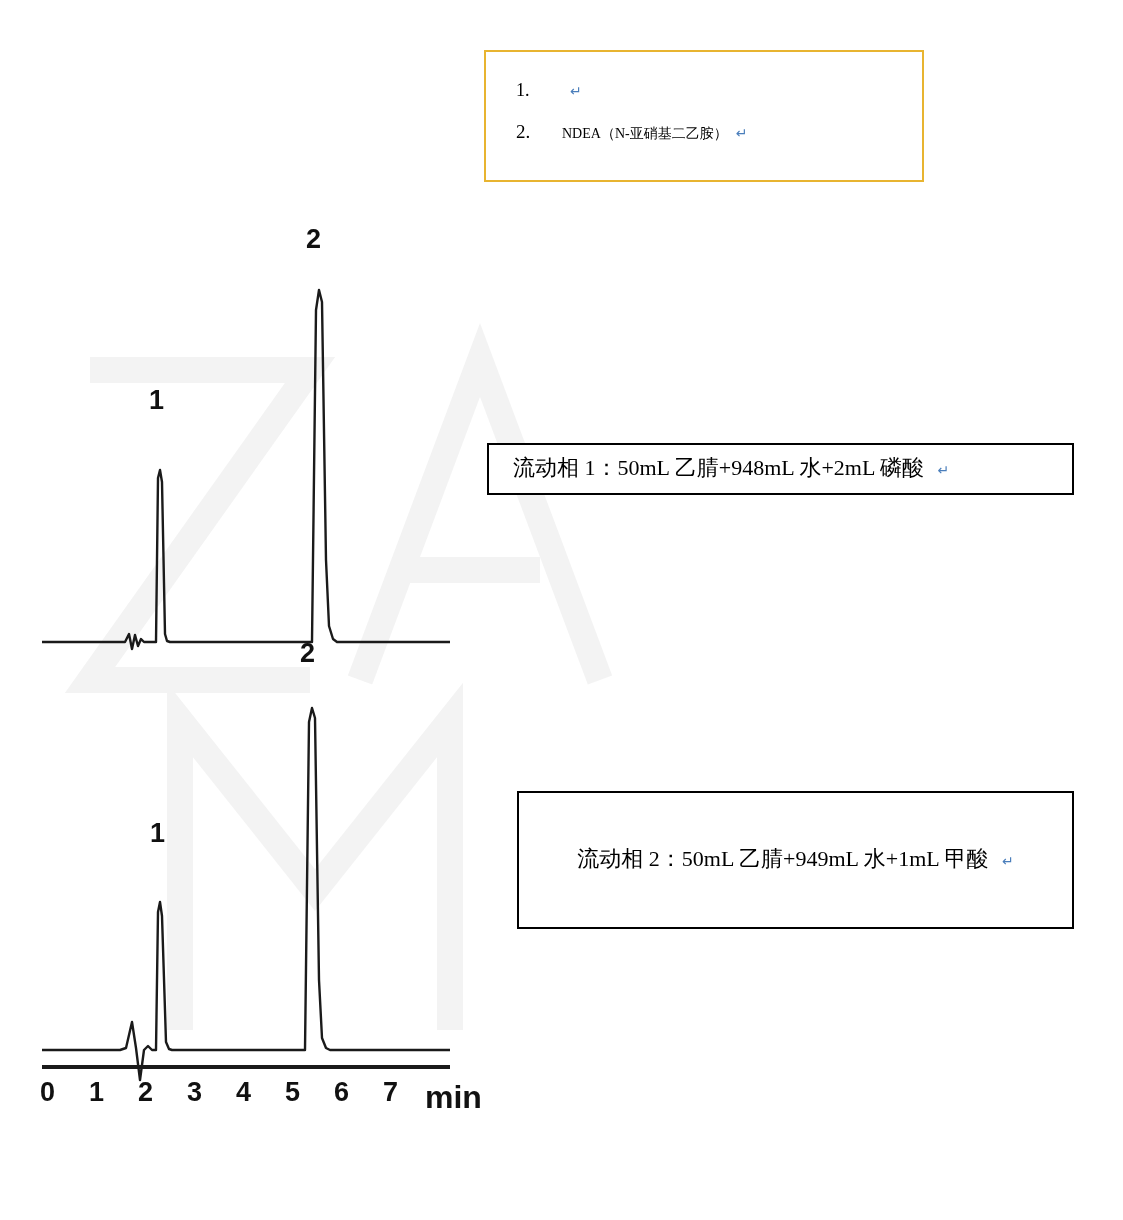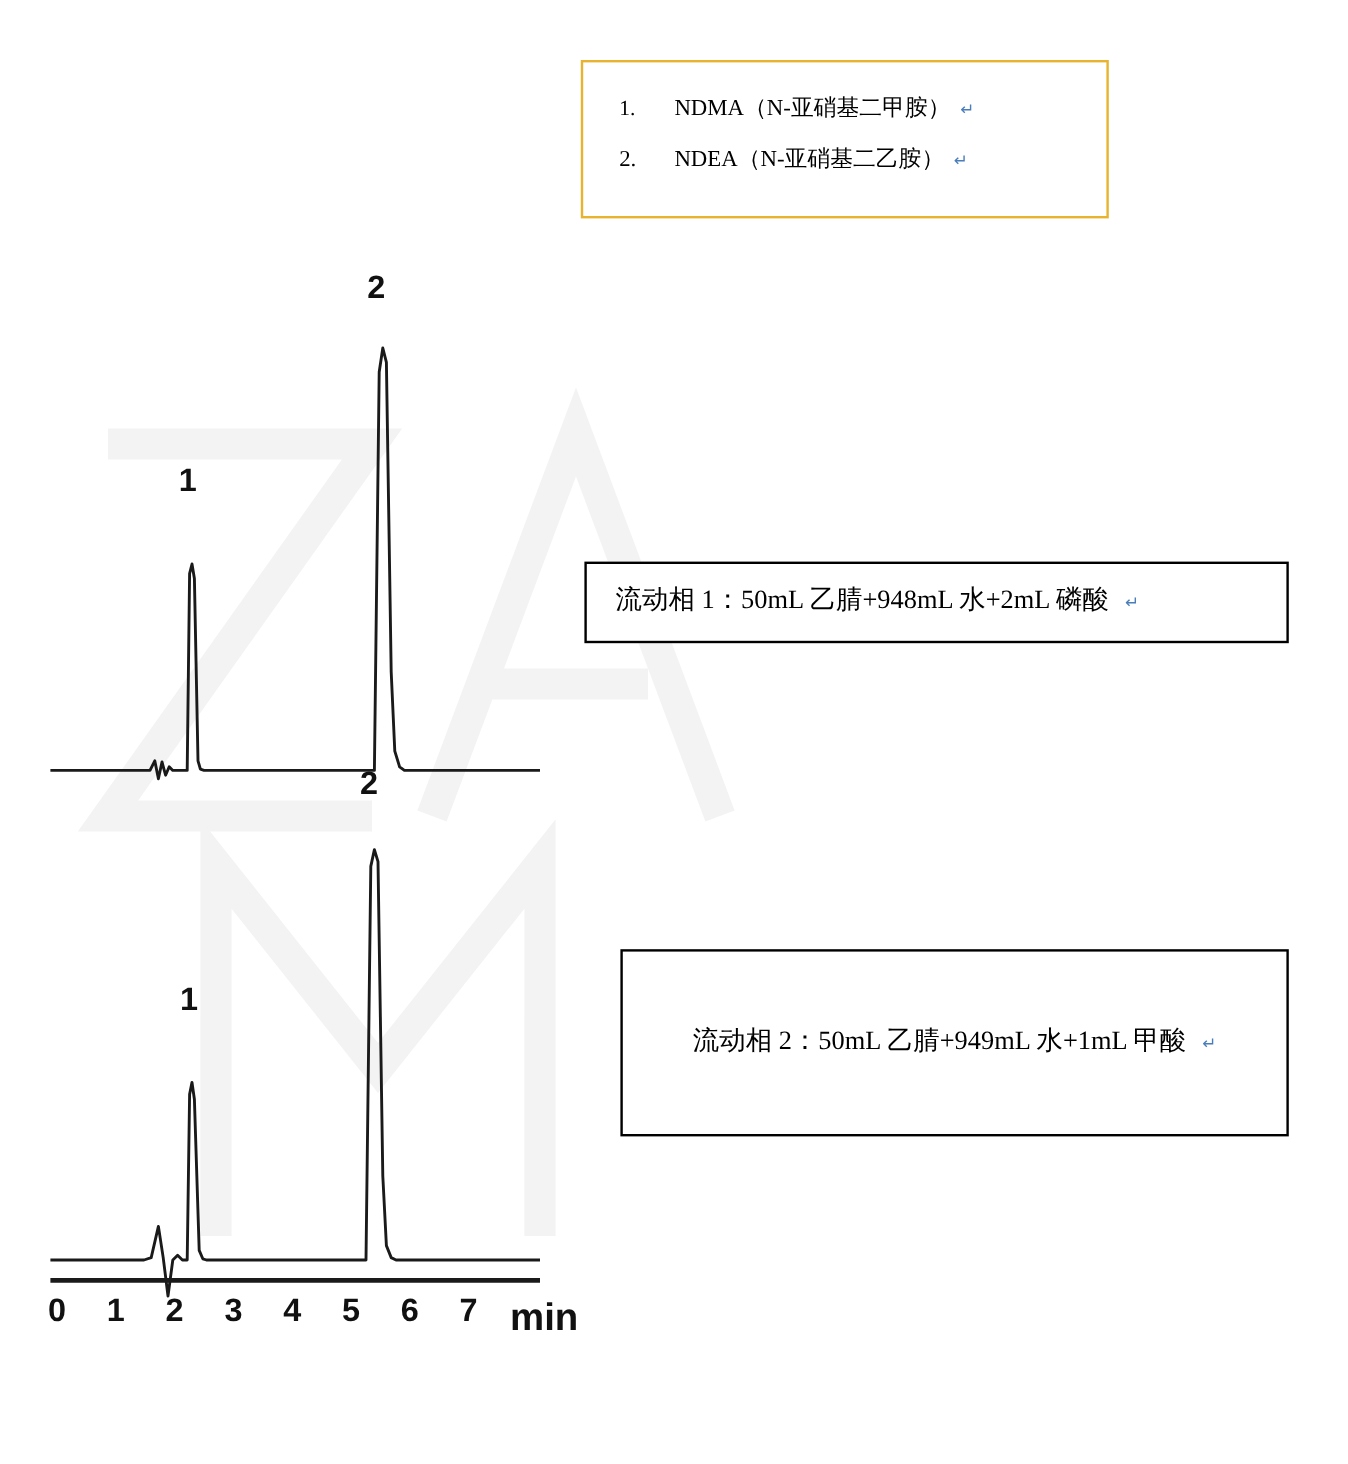--- a/index.html
+++ b/index.html
@@ -54,21 +54,21 @@
   }
   .legend-num {
     width: 46px;
     flex: 0 0 46px;
     font-size: 18px;
   }
   .legend-text {
     white-space: nowrap;
   }
   .legend-item:nth-child(2) .legend-num { font-size: 19px; }
-  .legend-item:nth-child(2) .legend-text { font-size: 19px; }
+  .legend-item:nth-child(2) .legend-text { font-size: 14px; }
   .pilcrow {
     color: #4a7ebb;
     font-size: 14px;
     margin-left: 8px;
   }
 
   
   .note-box {
     position: absolute;
     border: 2px solid #000000;
@@ -76,29 +76,28 @@
     background: #ffffff;
     display: flex;
     flex-direction: column;
     justify-content: center;
     z-index: 3;
   }
   .note-1 {
     left: 487px;
     top: 443px;
     width: 587px;
-    height: 68px;
+    height: 52px;
     padding-left: 16px;
-    margin-top: 25px;
   }
   .note-2 {
     left: 517px;
     top: 791px;
     width: 557px;
-    height: 156px;
+    height: 138px;
   }
   .note-line {
     font-size: 22px;
     line-height: 34px;
     white-space: nowrap;
   }
   .note-1 .note-line { padding-left: 8px; }
   .note-2 .note-line { text-align: center; }
 
   
@@ -137,21 +136,20 @@
       <path d="M300 430 L420 110 L540 430 M345 320 L480 320"></path>
       <path d="M120 780 L120 470 L255 640 L390 470 L390 780"></path>
     </g>
   </svg>
 </div>
 
 <div class="legend-box">
   <ul class="legend-list">
     <li class="legend-item">
       <span class="legend-num">1.</span>
-      <span class="legend-text">NDMA（N-亚硝基二甲胺）</span>
       <span class="pilcrow">↵</span>
     </li>
     <li class="legend-item">
       <span class="legend-num">2.</span>
       <span class="legend-text">NDEA（N-亚硝基二乙胺）</span>
       <span class="pilcrow">↵</span>
     </li>
   </ul>
 </div>
 

